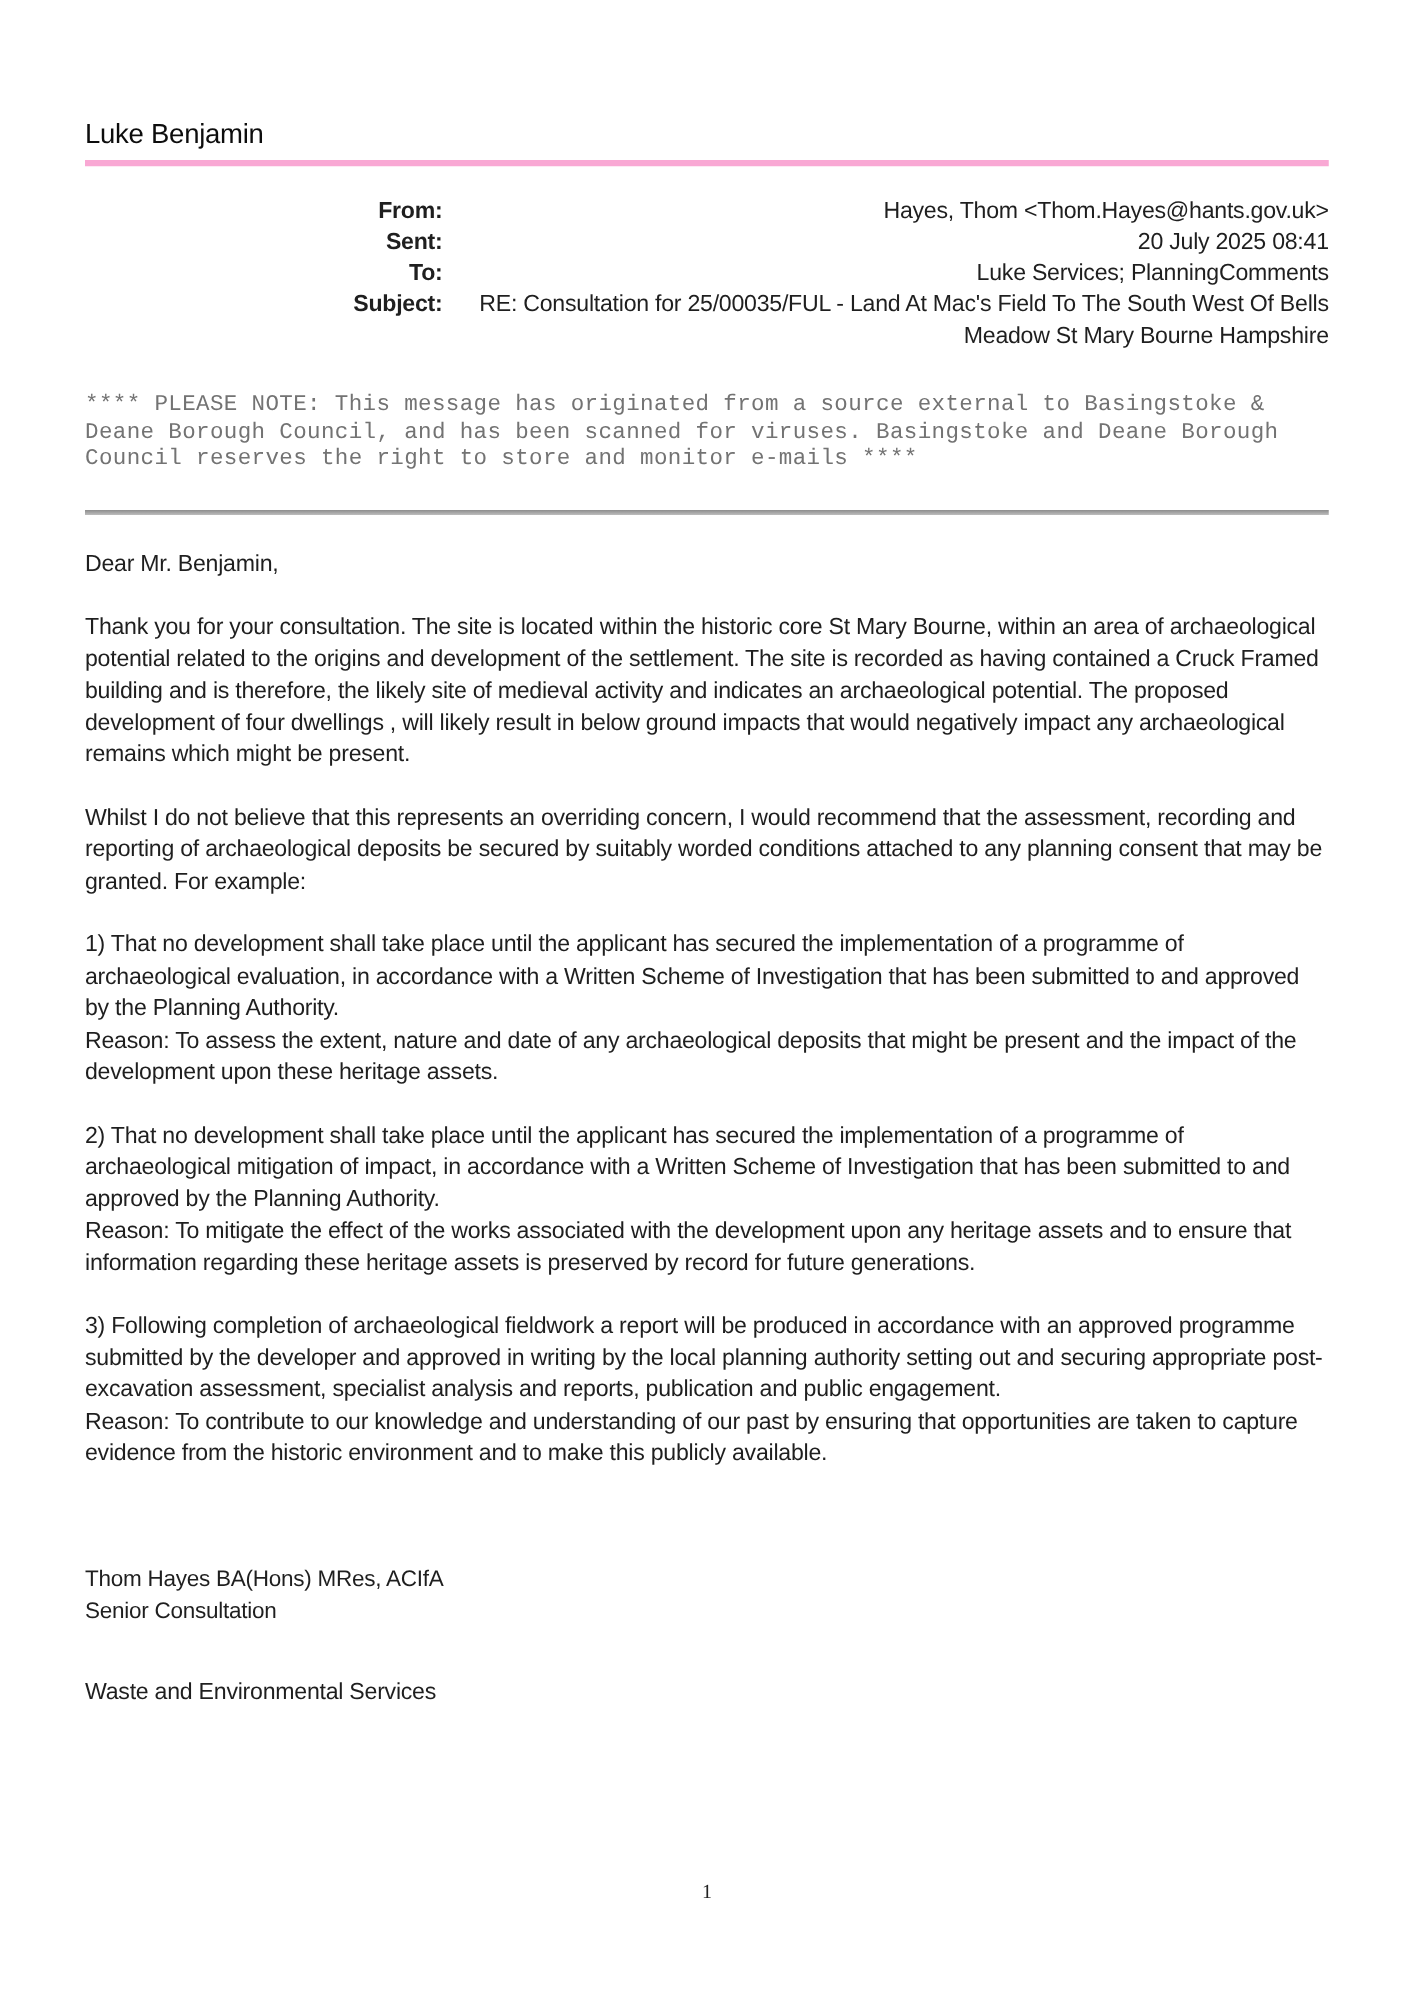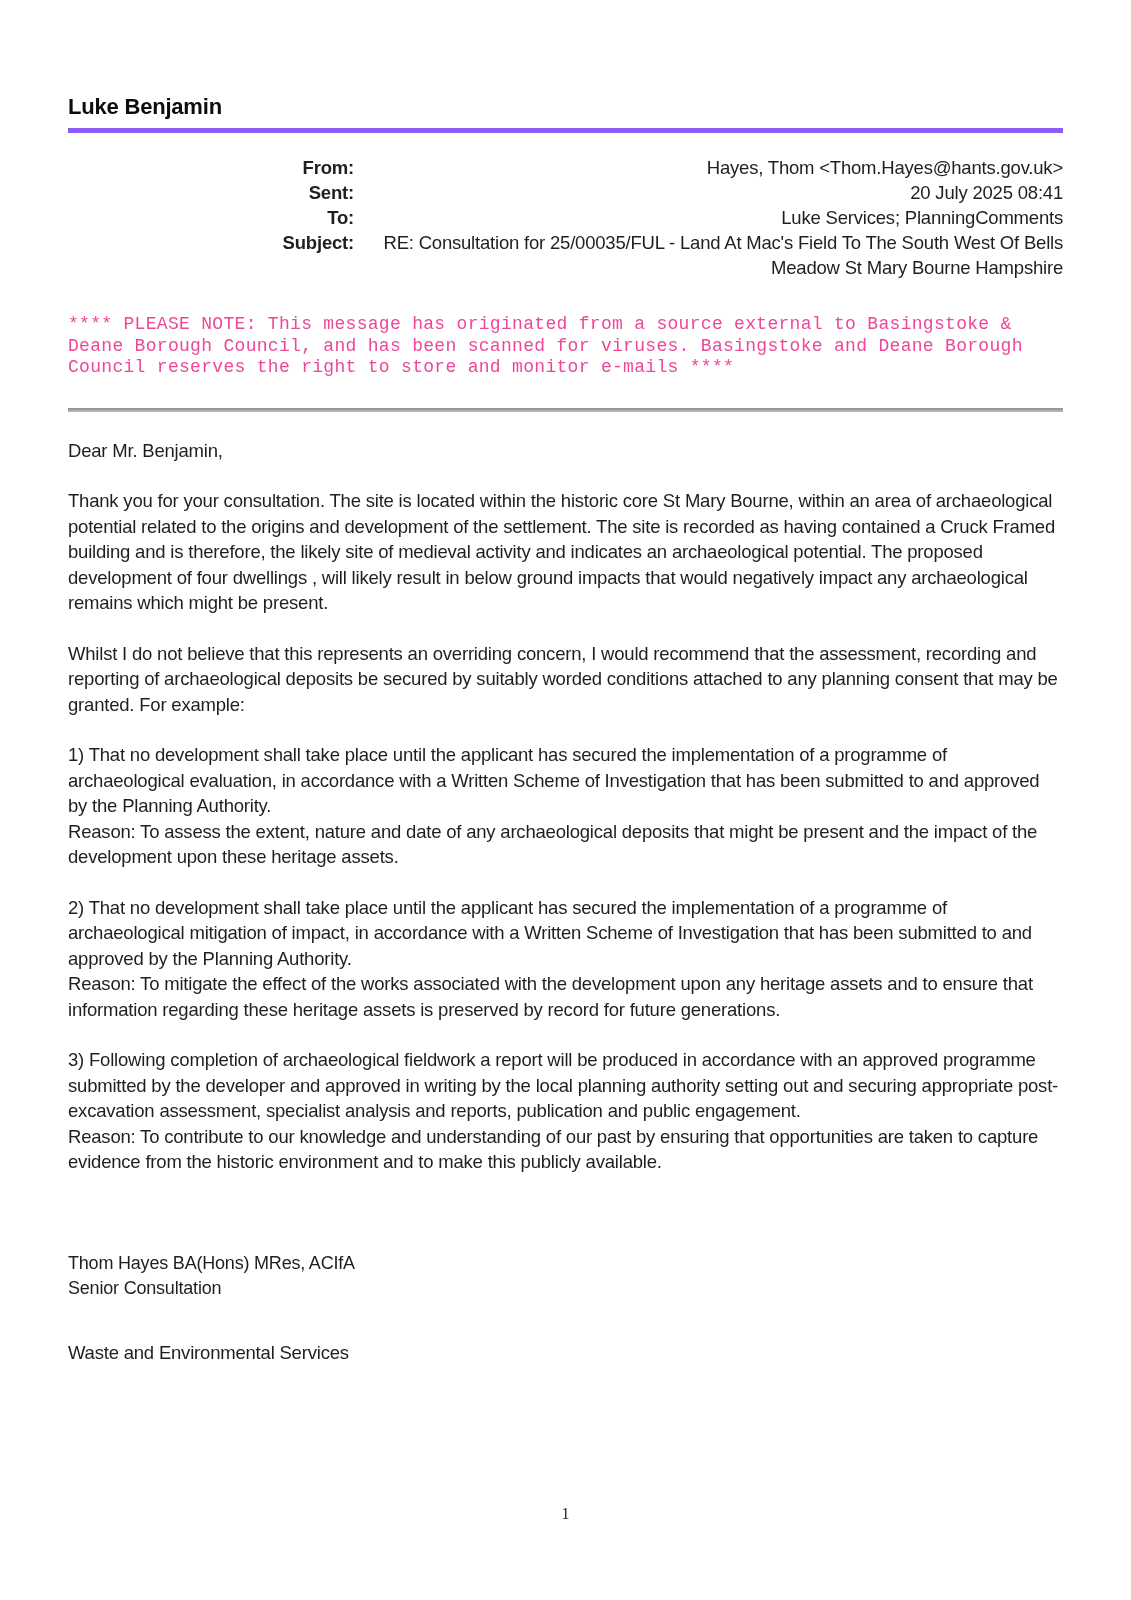--- a/index.html
+++ b/index.html
@@ -6,38 +6,38 @@
   html, body { background:#ffffff; }
   body {
     width:1131px; min-height:1600px; position:relative;
     font-family:"Liberation Sans", sans-serif;
     color:#1f1f1f;
     -webkit-font-smoothing:antialiased;
   }
   .page { padding:94px 68px 0 68px; }
 
   .email-title {
-    font-size:22px; font-weight:700; color:#0d0d0d;
+    font-size:22px; font-weight:400; color:#0d0d0d;
     letter-spacing:-0.2px; padding-bottom:8px;
-    border-bottom:5px solid #8b5cf6;
+    border-bottom:5px solid #f9a8d4;
   }
 
   .header-fields {
     margin-top:22px;
     font-size:18.5px; line-height:25px; letter-spacing:-0.2px;
   }
   .field-row { display:flex; align-items:flex-start;text-align:right; }
   .field-label { width:286px; flex:none; font-weight:700; }
   .field-value { flex:1; }
 
   .disclaimer {
     margin-top:34px;
     font-family:"Liberation Mono", monospace;
     font-size:18px; line-height:21.5px; letter-spacing:0.3px;
-    color:#ec4899;
+    color:#737373;
   }
 
   .divider-rule {
     margin-top:29px; height:4px; border:none;
     background:linear-gradient(#8d8d8d, #bdbdbd);
   }
 
   .body-text {
     margin-top:26px;
     font-size:18.5px; line-height:25.5px; letter-spacing:-0.2px;

